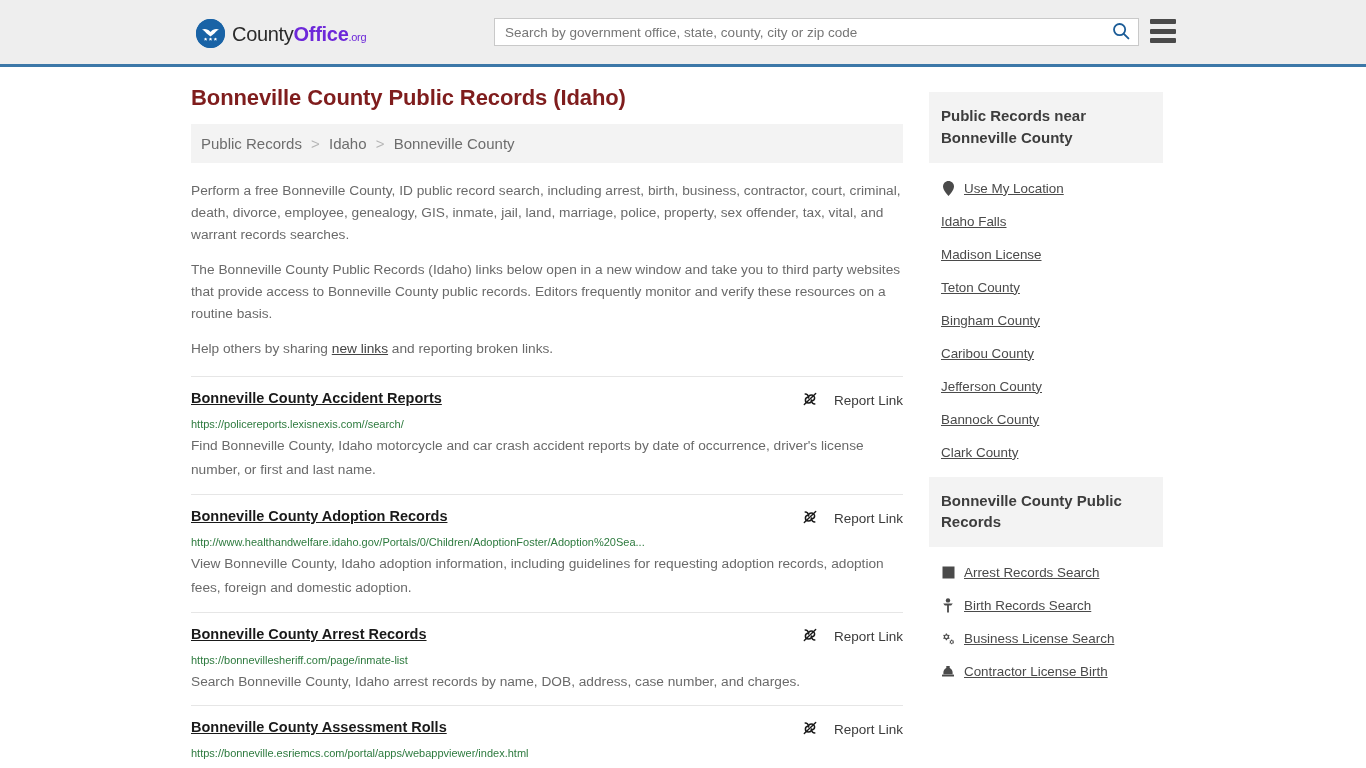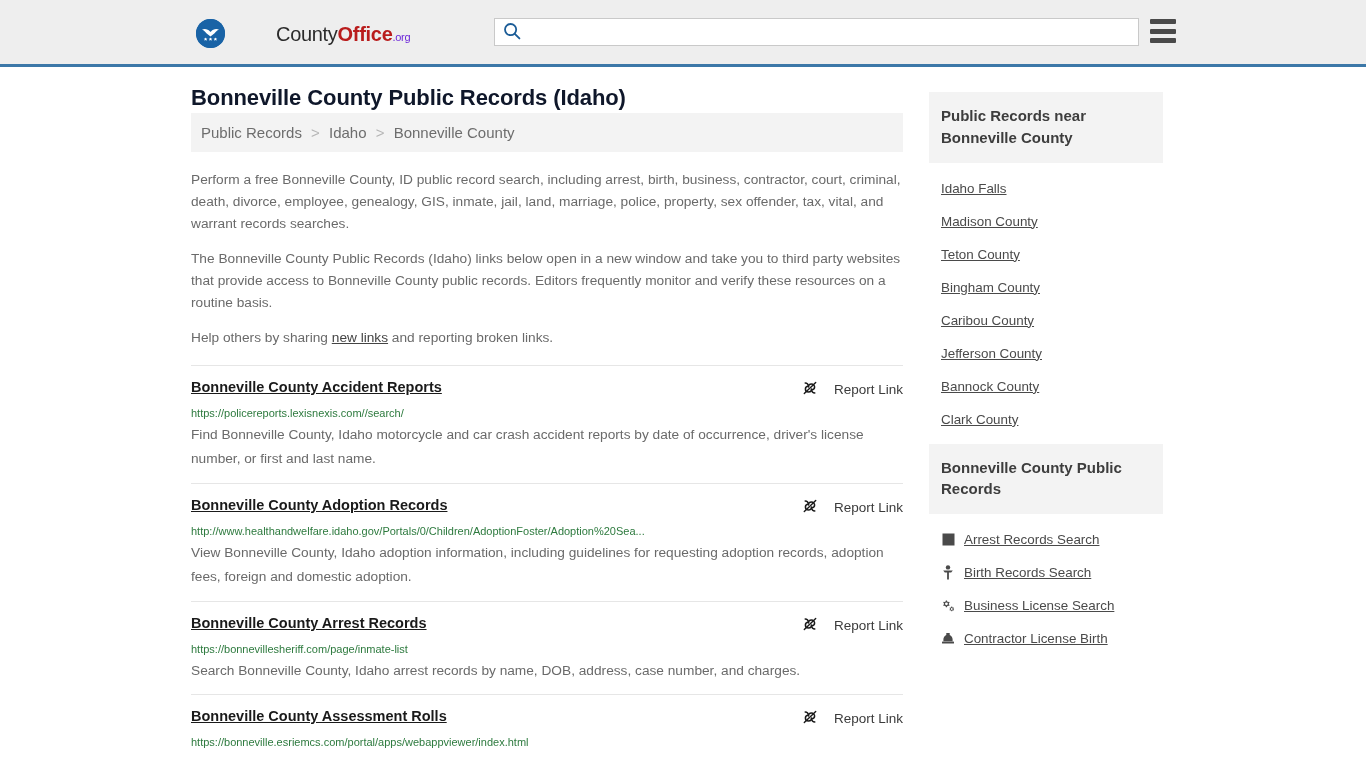--- a/index.html
+++ b/index.html
@@ -40,22 +40,22 @@
     flex: 0 0 auto;
     display: block;
   }
   .brand-mark svg { display: block; }
   .brand-text {
     font-size: 20px;
     letter-spacing: -0.3px;
     white-space: nowrap;
     line-height: 1;
   }
-  .brand-text .t1 { color: #2b2b2b; font-weight: 400; margin-left: 44px; }
-  .brand-text .t2 { color: #b91c1c; font-weight: 700; }
+  .brand-text .t1 { color: #2b2b2b; font-weight: 400; }
+  .brand-text .t2 { color: #6d28d9; font-weight: 700; }
   .brand-text .t3 { color: #6d28d9; font-weight: 400; font-size: 11px; }
 
   .search-wrap {
     position: absolute;
     left: 494px;
     top: 18px;
     width: 645px;
     height: 28px;
     background: #ffffff;
     border: 1px solid #c9c9c9;
@@ -121,22 +121,22 @@
     display: flex;
     gap: 26px;
     align-items: flex-start;
   }
   .col-main { width: 712px; flex: 0 0 712px; }
   .col-side { width: 234px; flex: 0 0 234px; padding-top: 7px; }
 
   h1.page-title {
     font-size: 22px;
     font-weight: bold;
-    color: #0f172a;
-    margin: 0 0 2px 0;
+    color: #7f1d1d;
+    margin: 0 0 13px 0;
     letter-spacing: -0.1px;
     line-height: 1.2;
   }
 
   .breadcrumb {
     background: #f3f3f3;
     padding: 11px 10px;
     font-size: 15px;
     color: #6d6d6d;
     margin-bottom: 17px;
@@ -260,20 +260,21 @@
         <circle cx="14.5" cy="11.6" r="1.1" fill="#1963a6"></circle>
         <path d="M9.6 18.4 l0.55 1.2 1.3 0.1 -1 0.85 0.32 1.27 -1.17 -0.7 -1.17 0.7 0.32 -1.27 -1 -0.85 1.3 -0.1 Z" fill="#ffffff"></path>
         <path d="M14.5 18.4 l0.55 1.2 1.3 0.1 -1 0.85 0.32 1.27 -1.17 -0.7 -1.17 0.7 0.32 -1.27 -1 -0.85 1.3 -0.1 Z" fill="#ffffff"></path>
         <path d="M19.4 18.4 l0.55 1.2 1.3 0.1 -1 0.85 0.32 1.27 -1.17 -0.7 -1.17 0.7 0.32 -1.27 -1 -0.85 1.3 -0.1 Z" fill="#ffffff"></path>
       </svg>
     </span>
     <span class="brand-text"><span class="t1">County</span><span class="t2">Office</span><span class="t3">.org</span></span>
   </a>
 
   <div class="search-wrap">
+    <input class="search-input" type="text" placeholder="Search by government office, state, county, city or zip code" style="">
     <button class="search-btn">
       <span>
         <svg width="18" height="18" viewBox="0 0 18 18" aria-hidden="true">
           <circle cx="7.6" cy="7.6" r="5.6" fill="none" stroke="#1b5c97" stroke-width="1.8"></circle>
           <line x1="11.8" y1="11.8" x2="16.4" y2="16.4" stroke="#1b5c97" stroke-width="1.9" stroke-linecap="round"></line>
         </svg>
       </span>
     </button>
   </div>
 
@@ -378,24 +379,32 @@
       </div>
 
     </div>
 
     <aside class="col-side">
 
       <section class="side-panel">
         <div class="side-head">Public Records near Bonneville County</div>
         <ul class="side-list">
           <li>
+            <span class="side-icon">
+              <svg width="11" height="15" viewBox="0 0 11 15" aria-hidden="true">
+                <path d="M5.5 0 C2.46 0 0 2.46 0 5.5 C0 9.6 5.5 15 5.5 15 C5.5 15 11 9.6 11 5.5 C11 2.46 8.54 0 5.5 0 Z" fill="#4a4a4a"></path>
+              </svg>
+            </span>
+            <a href="#">Use My Location</a>
+          </li>
+          <li>
             <a href="#">Idaho Falls</a>
           </li>
           <li>
-            <a href="#">Madison County</a>
+            <a href="#">Madison License</a>
           </li>
           <li>
             <a href="#">Teton County</a>
           </li>
           <li>
             <a href="#">Bingham County</a>
           </li>
           <li>
             <a href="#">Caribou County</a>
           </li>

